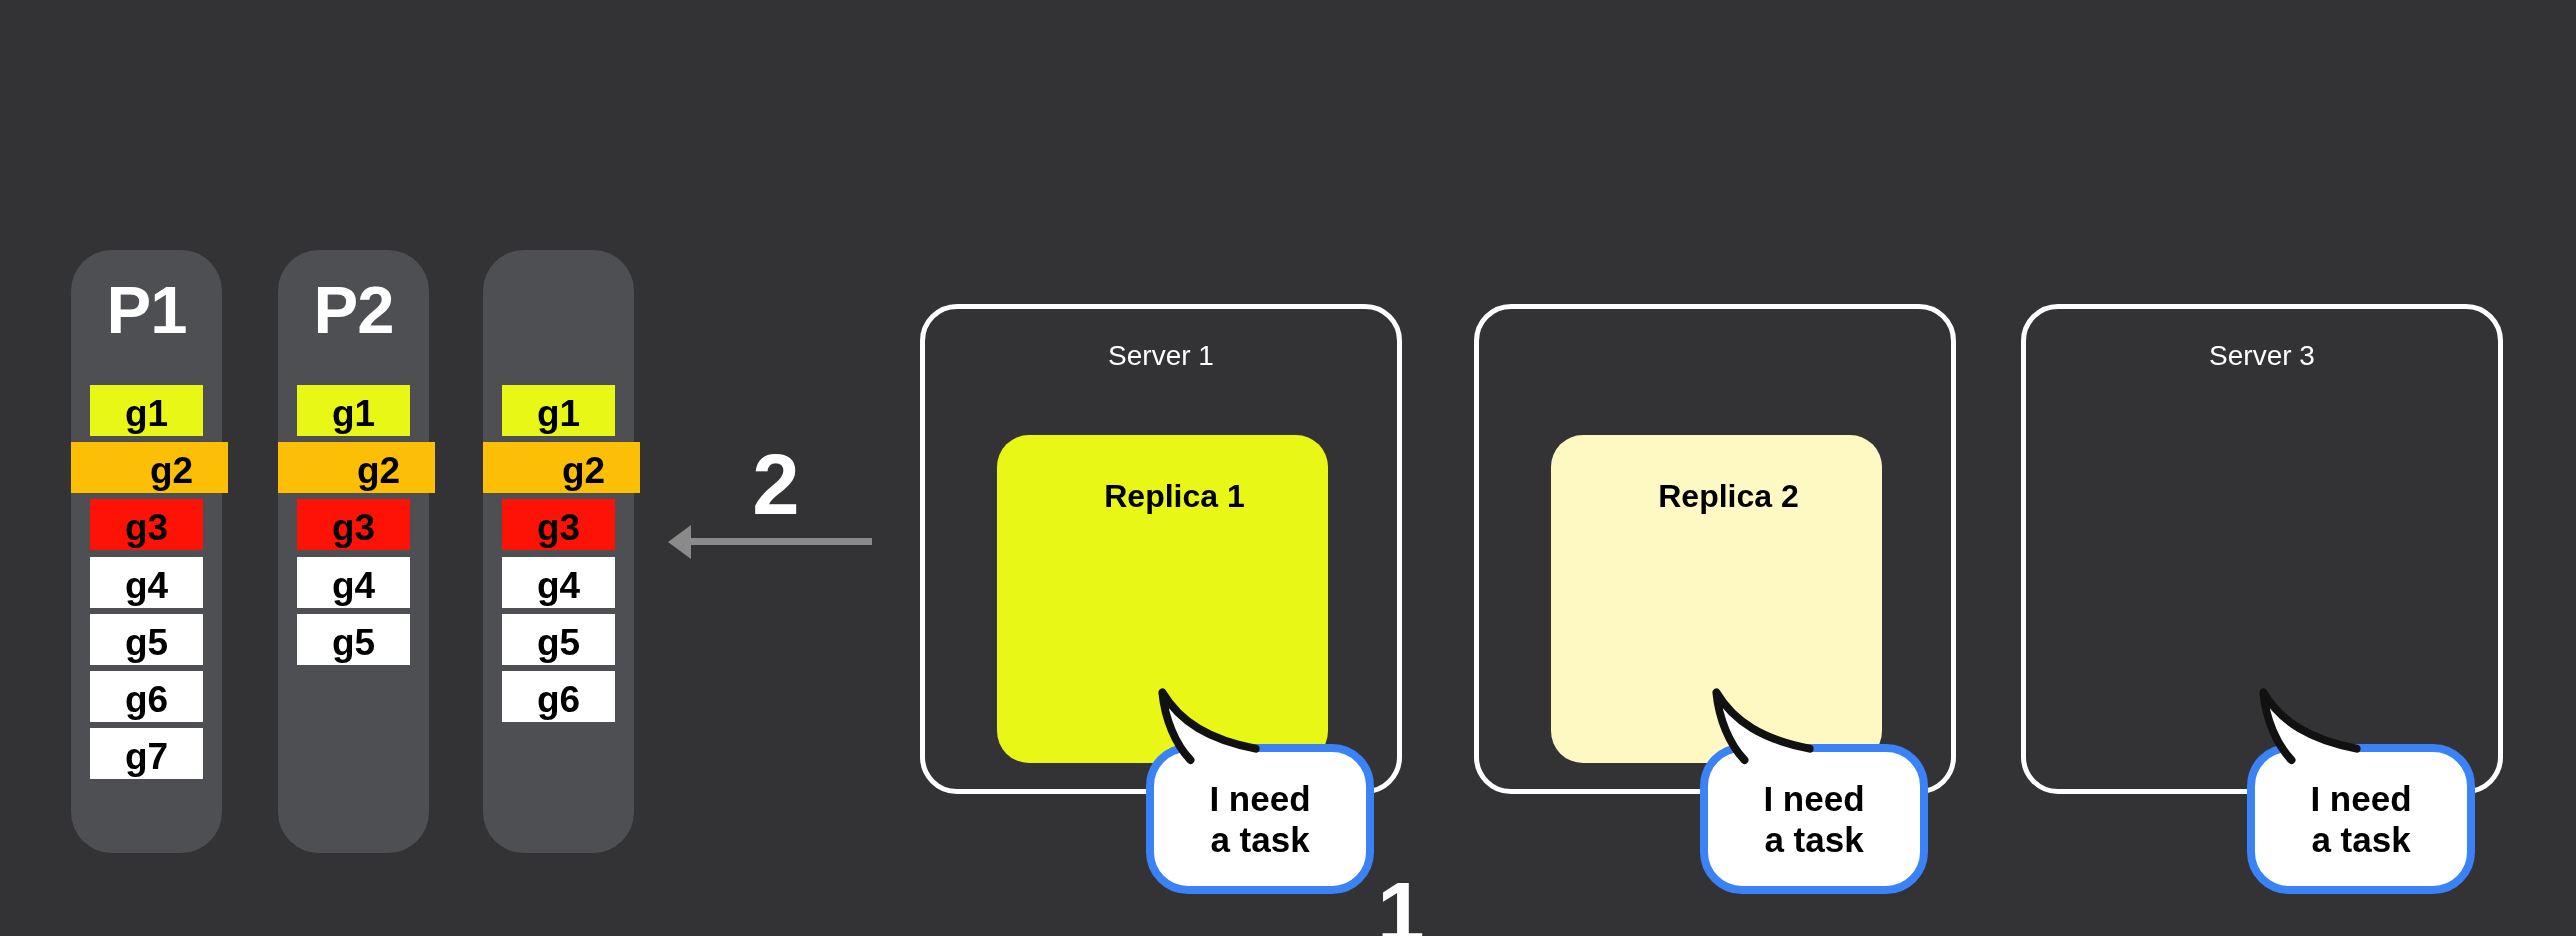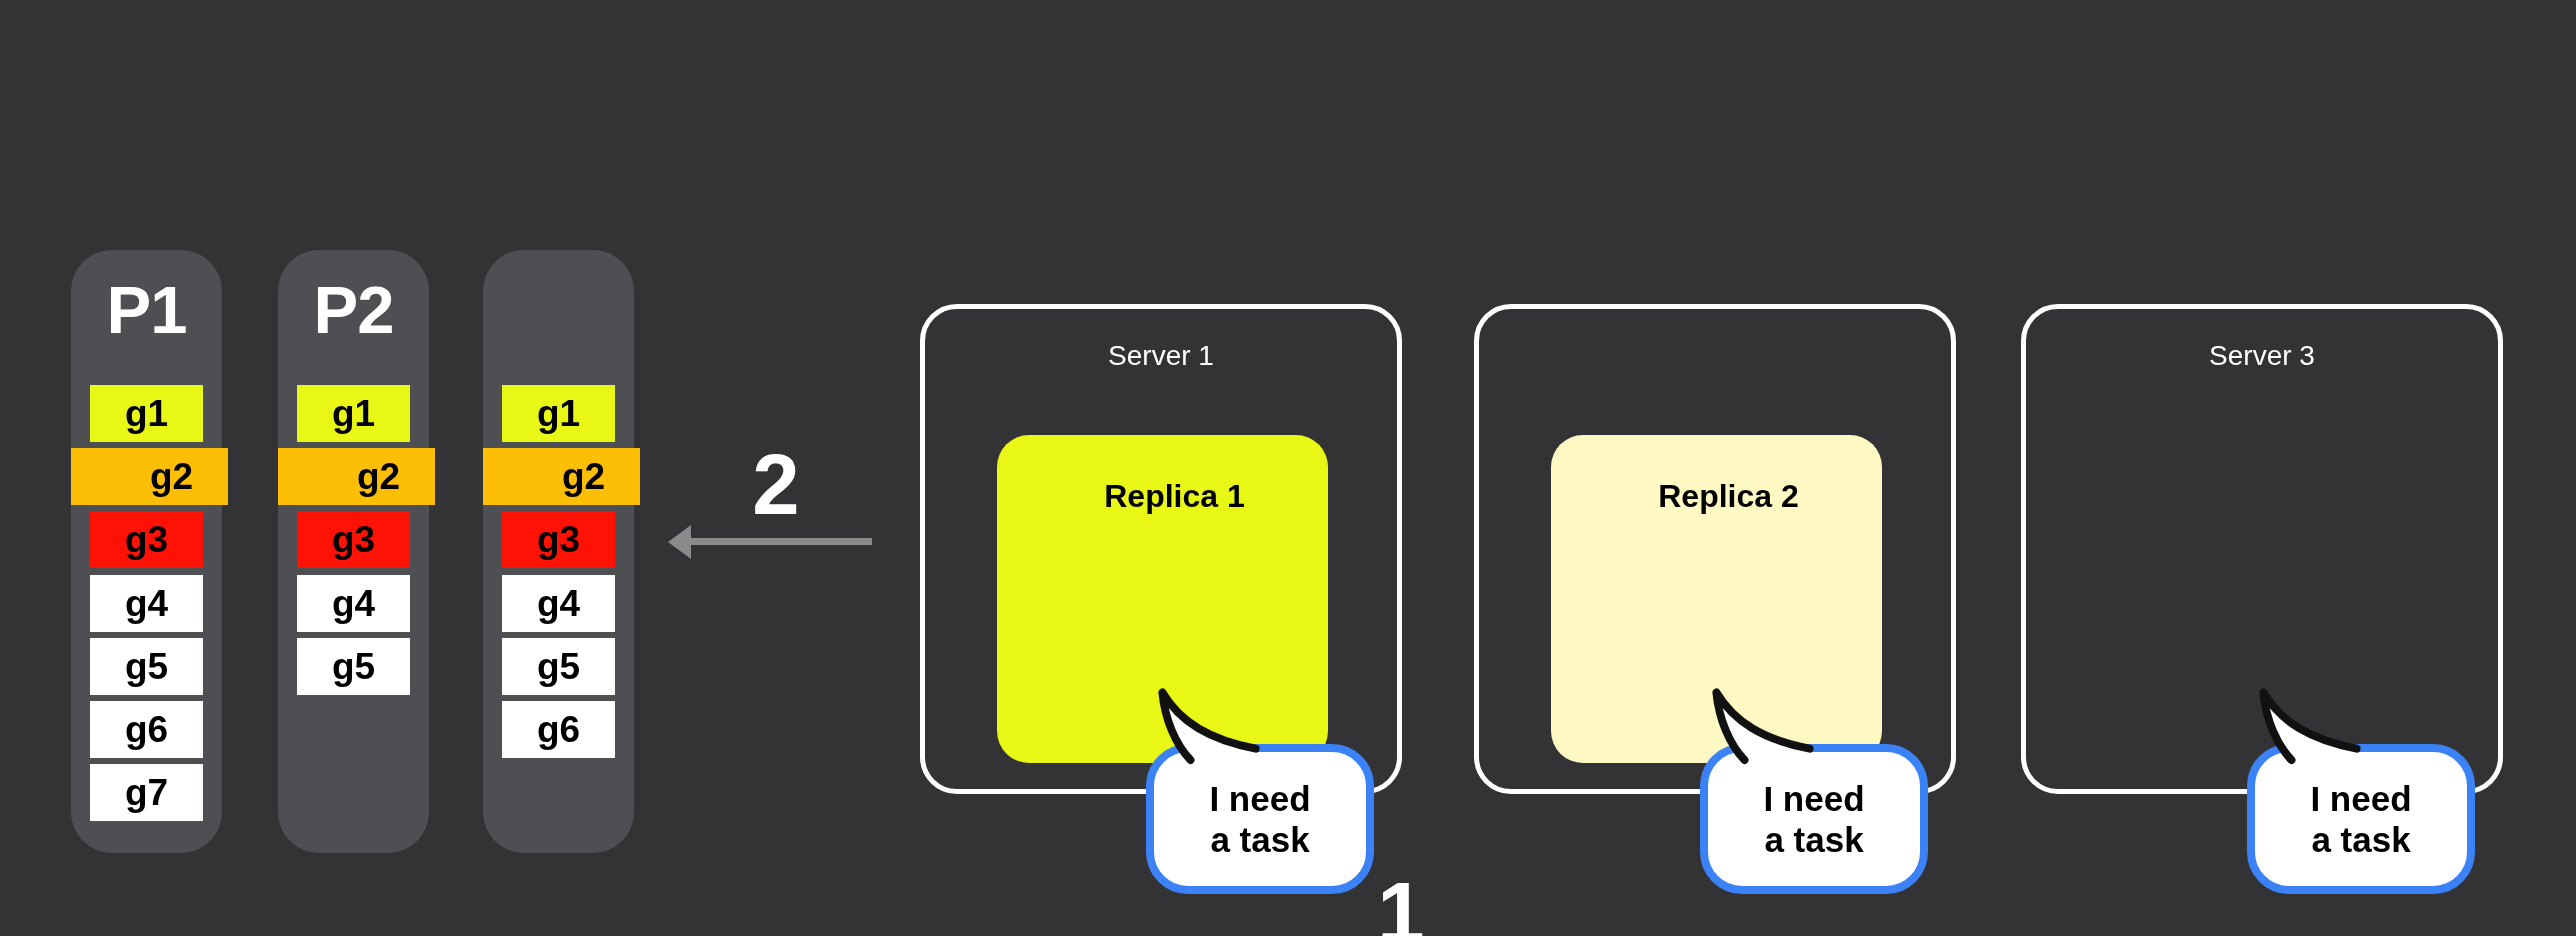--- a/index.html
+++ b/index.html
@@ -26,21 +26,21 @@
     text-align: center;
     font-size: 67px;
     line-height: 1.3;
     font-weight: 700;
     color: #ffffff;
     letter-spacing: -0.9px;
   }
   .tasks { position: absolute; top: 135px; left: 0; right: 0; }
   .task {
     width: 113px;
-    height: 57px;
+    height: 51px;
     margin: 0 auto 6.2px auto;
     text-align: center;
     line-height: 57px;
     font-size: 37px;
     font-weight: 700;
     color: #000000;
   }
   .t-yellow { background: #e8f716; }
   .t-orange { background: #fcbf06; padding-left: 44px; }
   .t-red    { background: #fd1205; }

